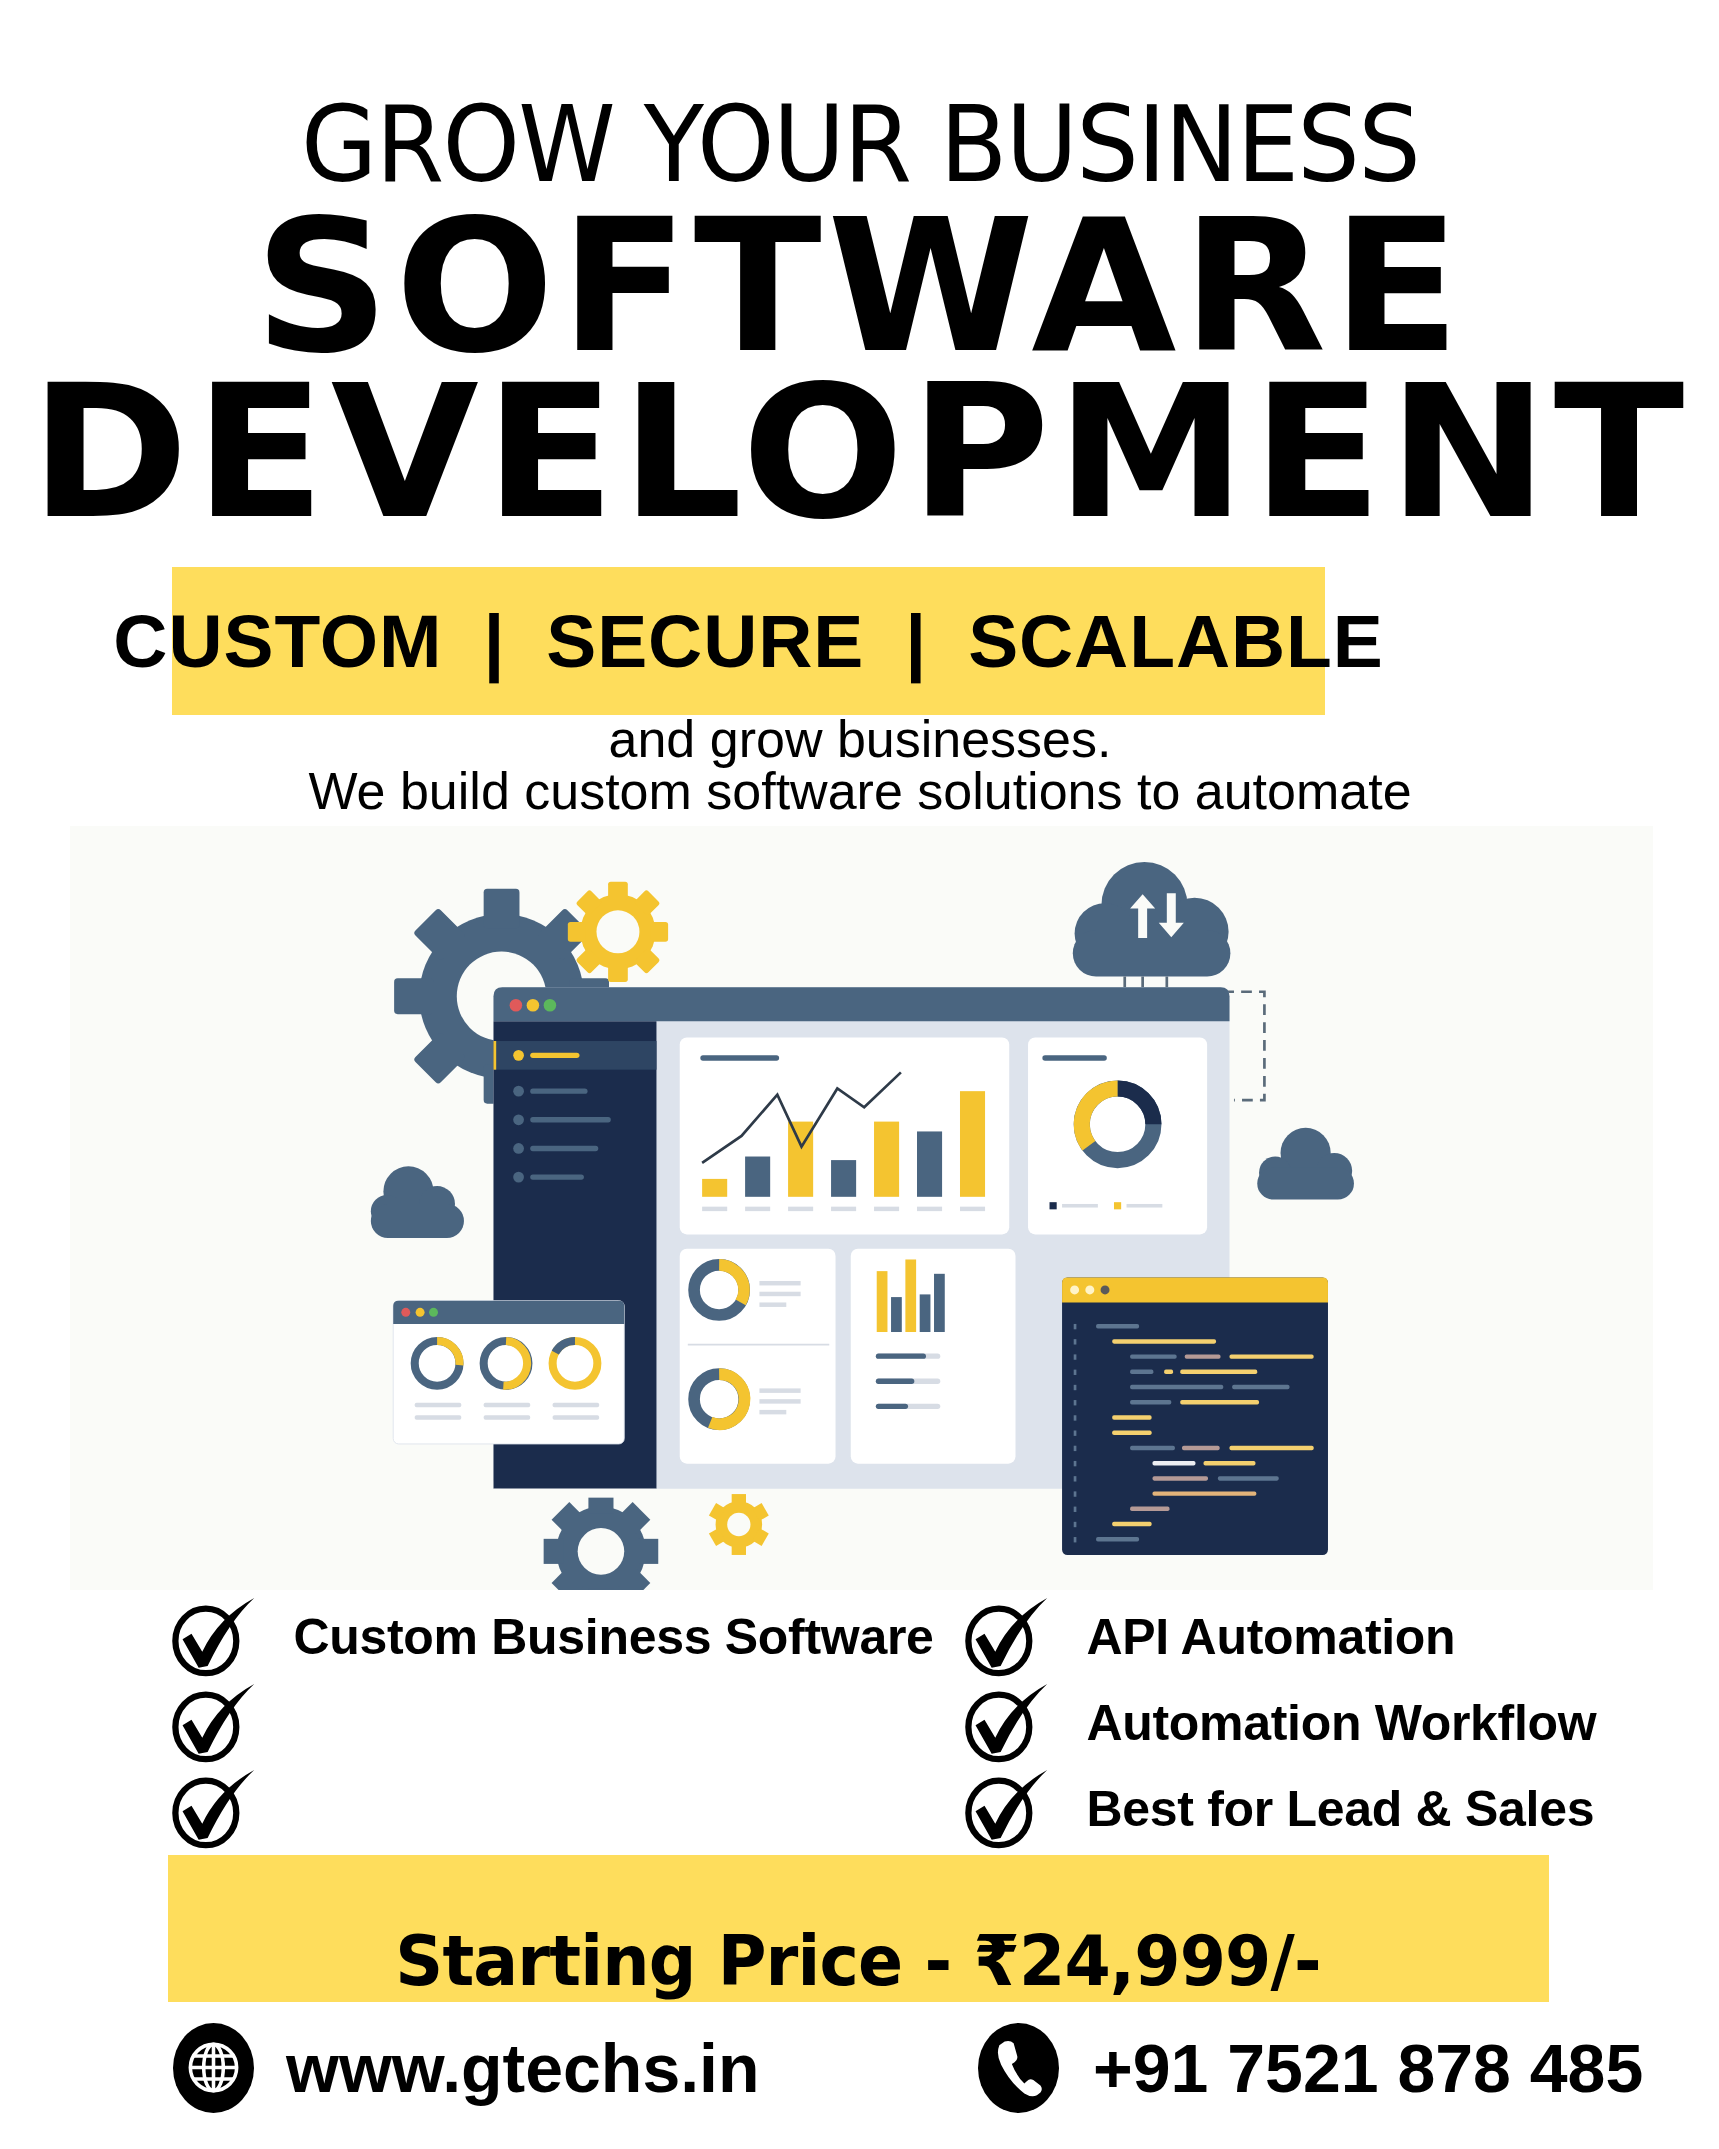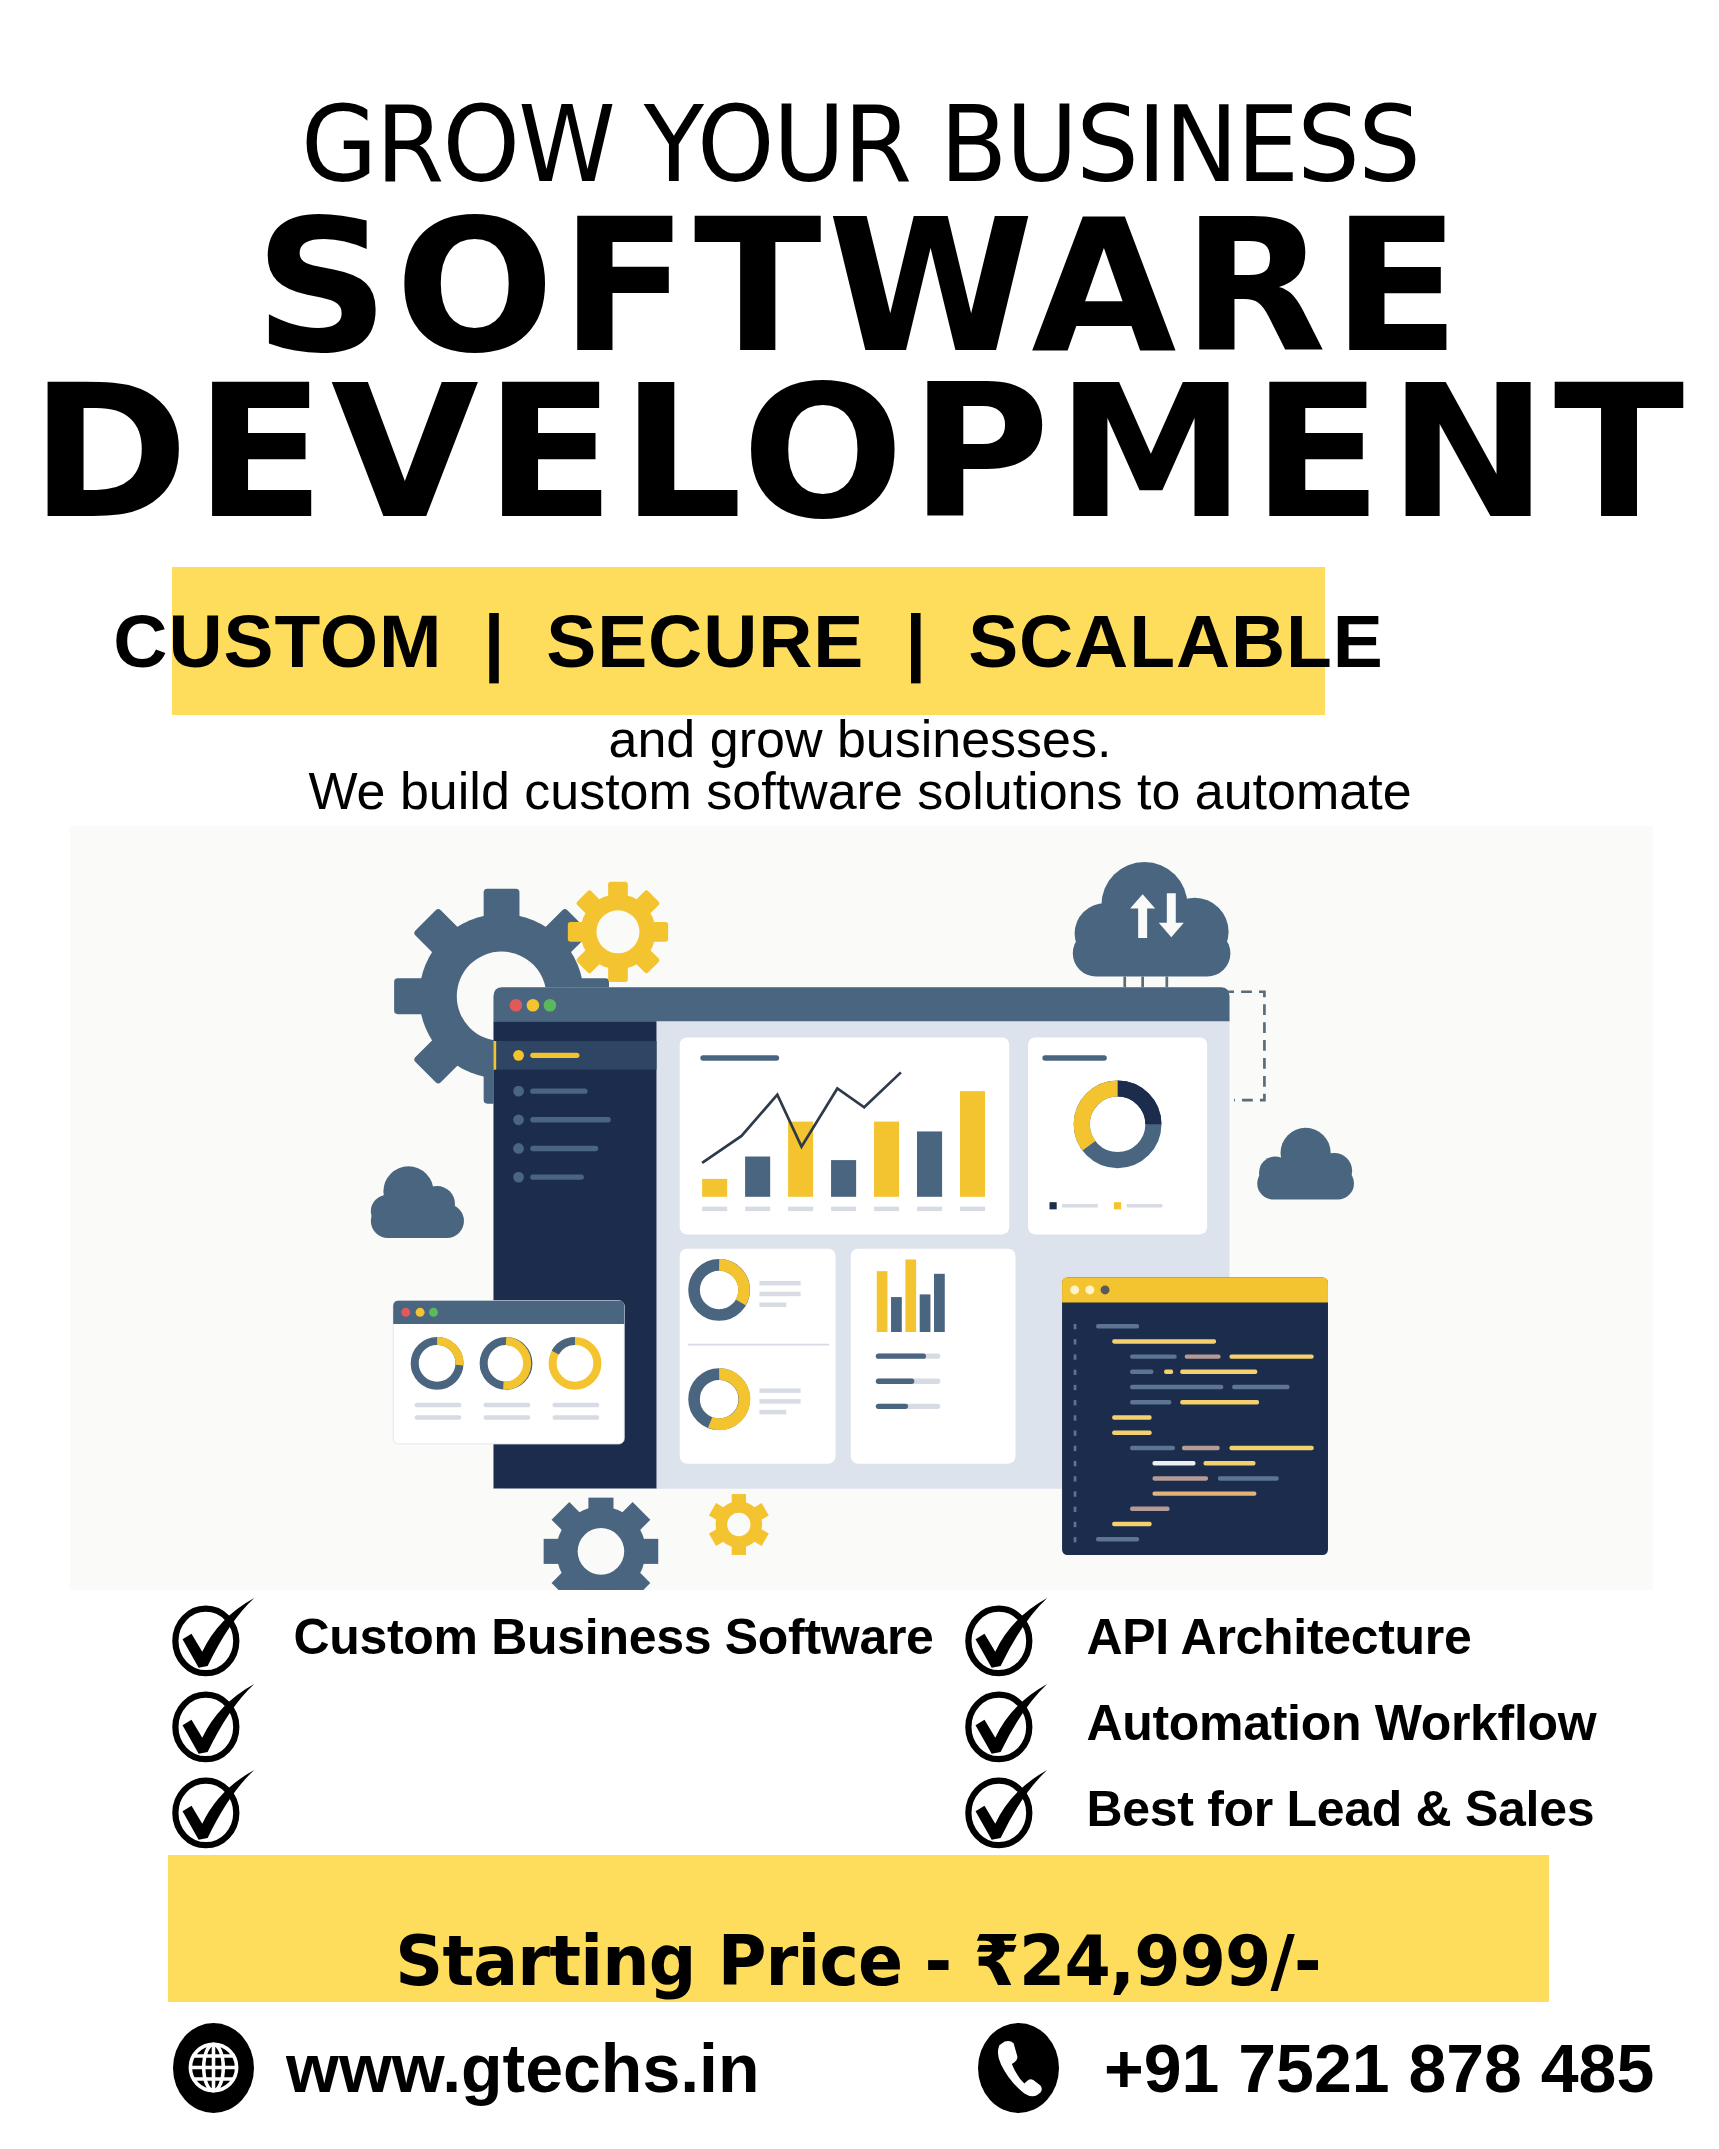--- a/index.html
+++ b/index.html
@@ -348,21 +348,21 @@
     </span>
   </div>
 
   <div class="feat" style="left:963px; top:1596px;">
     <span class="chk">
       <svg width="86" height="81" viewBox="0 0 96 90">
           <ellipse cx="40" cy="50" rx="34" ry="36" fill="none" stroke="#000" stroke-width="7"></ellipse>
           <path d="M14 48 L24 42 L36 62 Q54 24 94 2 Q66 28 42 78 L32 80 Z" fill="#000"></path>
         </svg>
     </span>
-    <span class="txt">API Architecture</span>
+    <span class="txt">API Automation</span>
   </div>
   <div class="feat" style="left:963px; top:1682px;">
     <span class="chk">
       <svg width="86" height="81" viewBox="0 0 96 90">
           <ellipse cx="40" cy="50" rx="34" ry="36" fill="none" stroke="#000" stroke-width="7"></ellipse>
           <path d="M14 48 L24 42 L36 62 Q54 24 94 2 Q66 28 42 78 L32 80 Z" fill="#000"></path>
         </svg>
     </span>
     <span class="txt">Automation Workflow</span>
   </div>
@@ -388,21 +388,21 @@
       <ellipse cx="32" cy="32" rx="11" ry="26"></ellipse>
       <line x1="6" y1="32" x2="58" y2="32"></line>
       <line x1="10" y1="19" x2="54" y2="19"></line>
       <line x1="10" y1="45" x2="54" y2="45"></line>
       <line x1="32" y1="6" x2="32" y2="58"></line>
     </svg>
   </span>
   <span class="txt" style="margin-left:32px;">www.gtechs.in</span>
 </div>
 
-<div class="contact" style="left:978px;gap:11px;">
+<div class="contact" style="left:978px;">
   <span class="ic">
     <svg width="54" height="59" viewBox="0 0 60 66">
       <path d="M14 4 Q20 2 24 6 L28 20 Q29 24 25 27 L22 29 Q27 42 36 51 L39 48 Q42 45 46 47 L54 53 Q57 57 54 61 L50 64 Q44 67 36 62 Q20 50 10 30 Q4 18 8 8 Z" fill="#fff"></path>
     </svg>
   </span>
   <span class="txt" style="margin-left:34px;">+91 7521 878 485</span>
 </div>
 
 
 </body></html>

